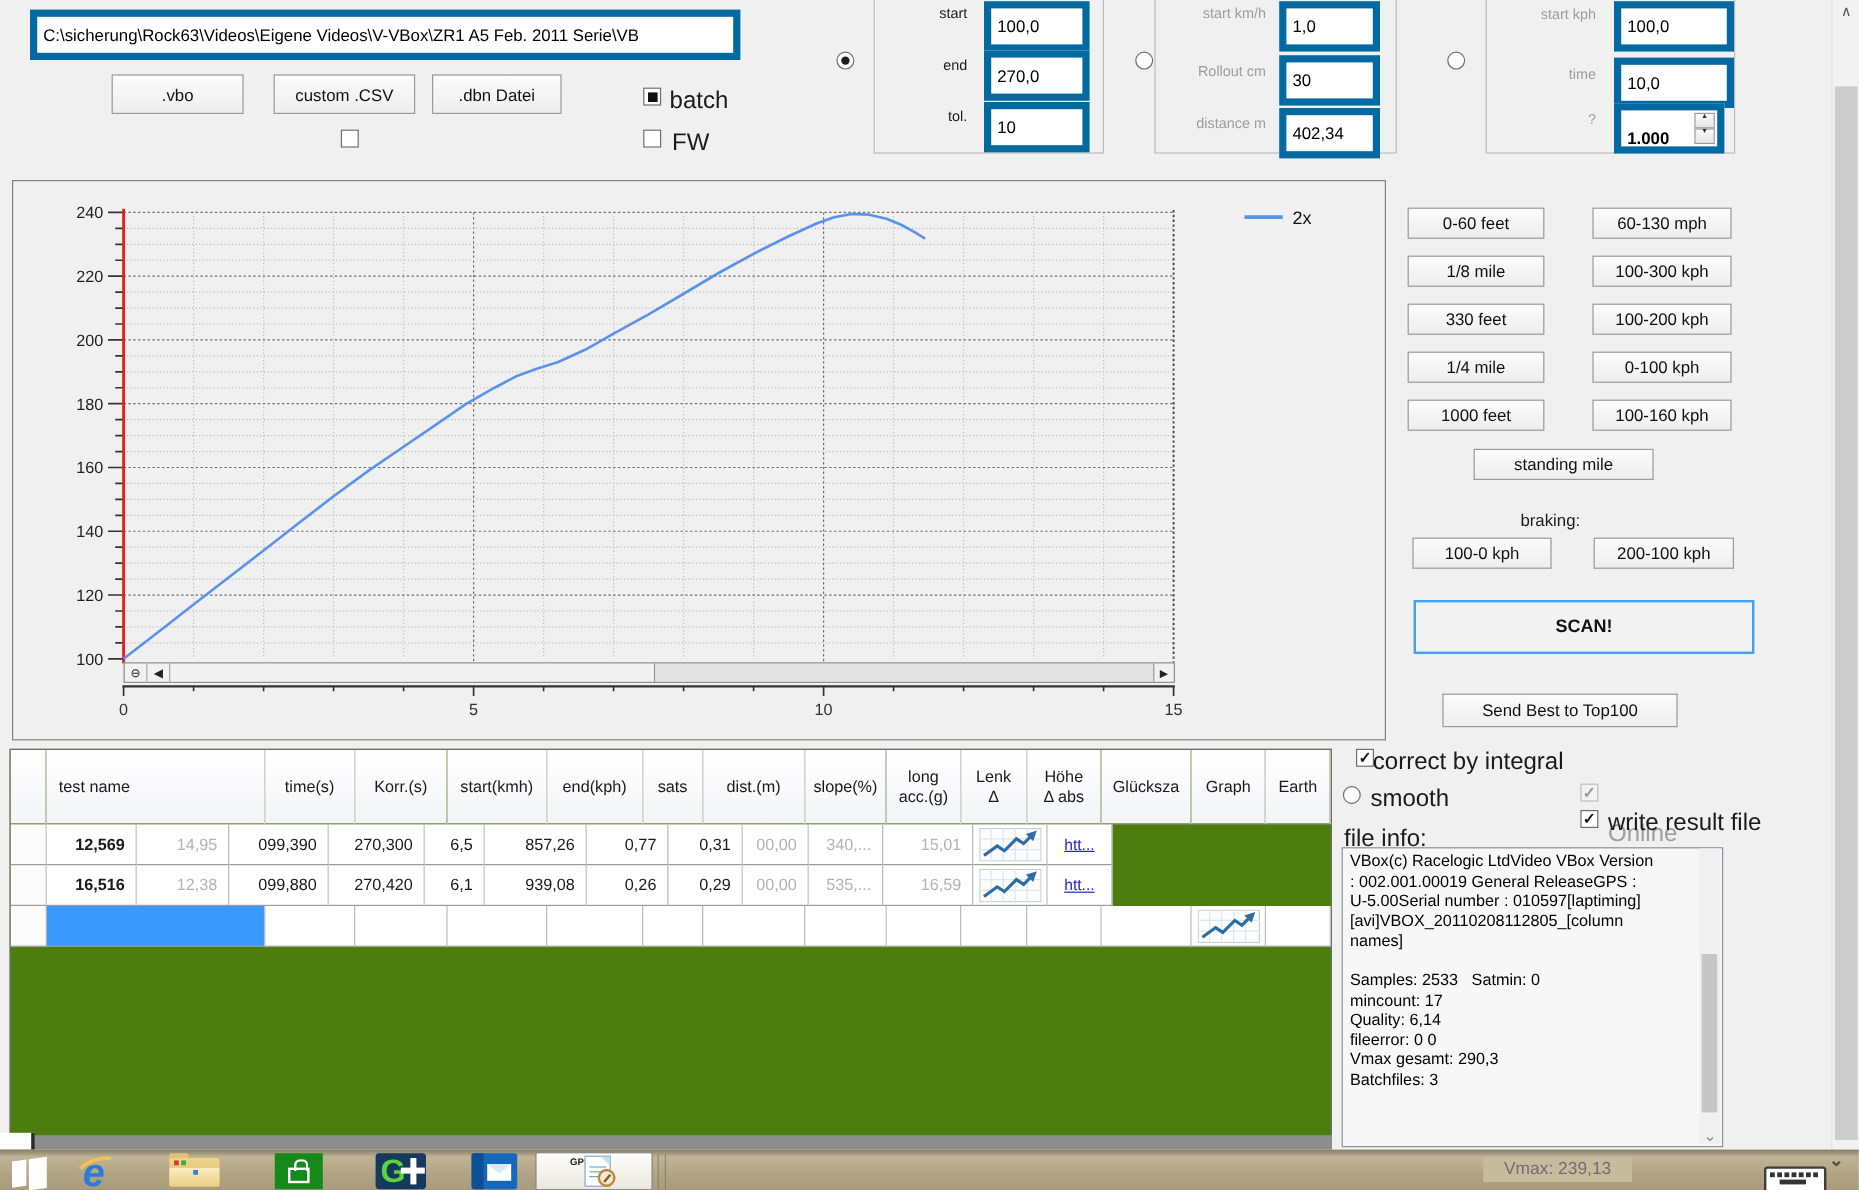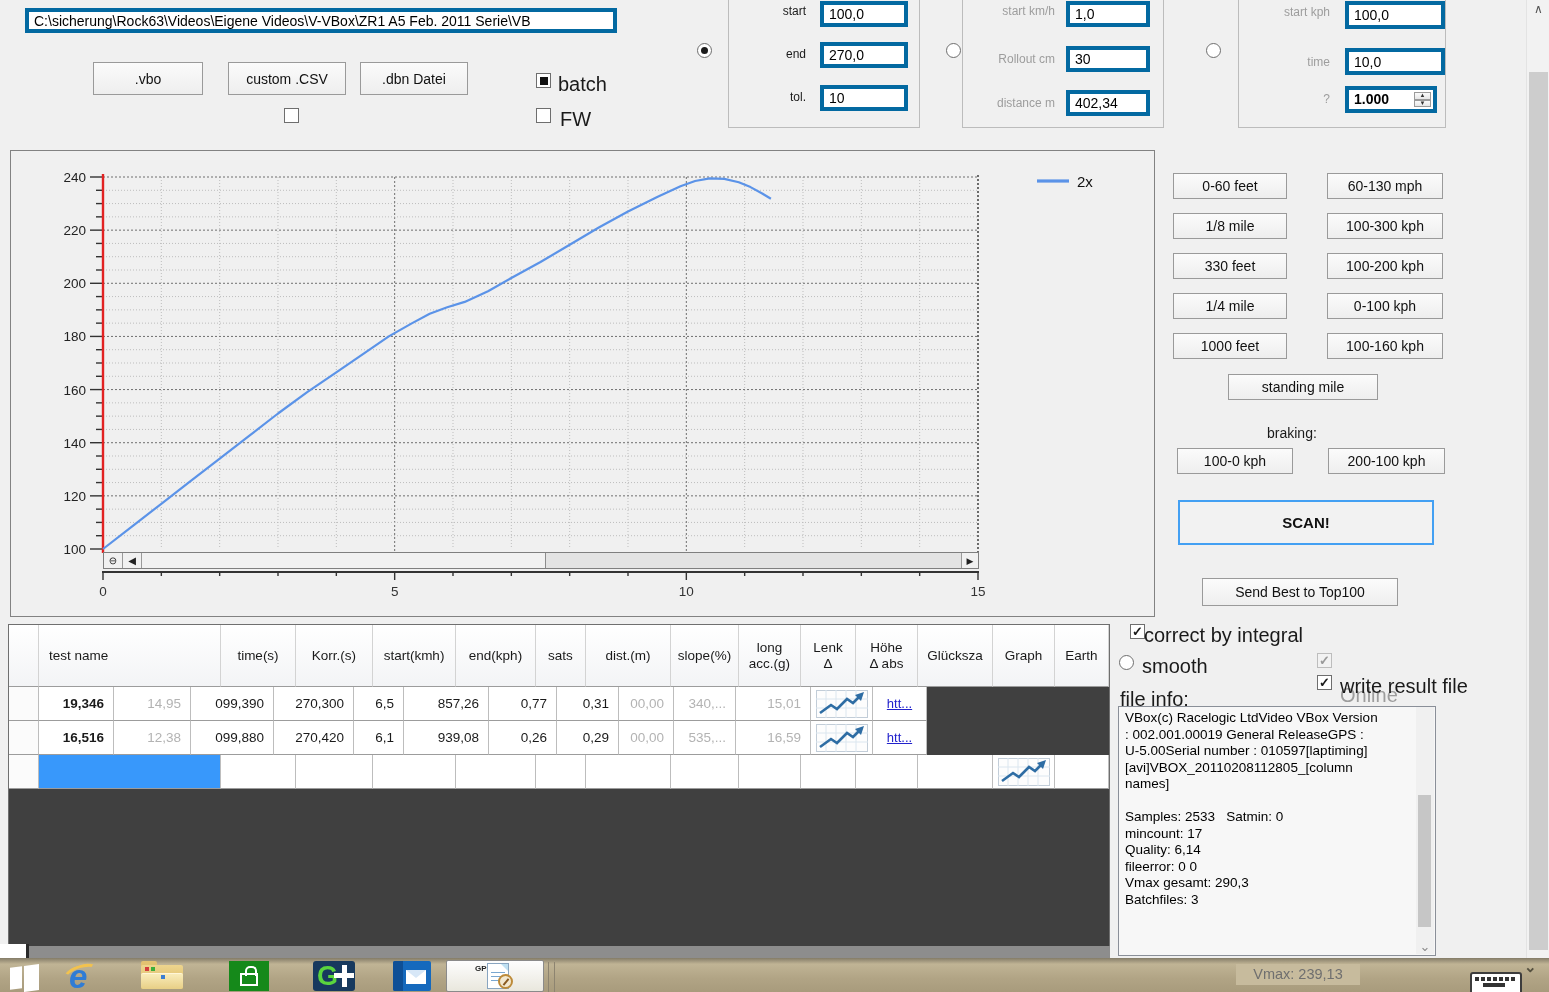--- a/index.html
+++ b/index.html
@@ -1,19 +1,19 @@
 <!DOCTYPE html>
 <html><head>
 <meta charset="utf-8">
 <style>
   * { margin:0; padding:0; box-sizing:border-box; }
   html,body { width:1549px; height:992px; overflow:hidden; background:#f0f0f0;
     font-family:"Liberation Sans", sans-serif; font-size:13px; color:#1a1a1a; }
   .abs { position:absolute; }
-  .txtbox { background:#fff; border:4px solid #0369a1; padding:1px 5px; font-size:14px;
+  .txtbox { background:#fff; border:6px solid #0369a1; padding:15px 5px; font-size:14px;
     font-family:"Liberation Sans",sans-serif; color:#000; }
   .btn { background:linear-gradient(#fbfbfb,#eeeeee); border:1px solid #9a9a9a;
     font-size:14px; color:#111; text-align:center; cursor:pointer;
     font-family:"Liberation Sans",sans-serif; display:flex; align-items:center; justify-content:center; }
   .groupbox { border:1px solid #bcbcbc; background:transparent; }
   .dimlabel { color:#9d9d9d; }
   .fldlabel { position:absolute; text-align:right; font-size:12px; }
   .chk { position:absolute; width:15px; height:15px; background:#fff; border:1px solid #6e6e6e;
     display:flex; align-items:center; justify-content:center; font-size:13px; font-weight:bold; }
   .chk.dis { border-color:#bdbdbd; background:#f2f2f2; color:#9a9a9a; }
@@ -32,21 +32,21 @@
   .csb-btn { width:19px; height:100%; background:#f1f1f1; border-right:1px solid #9a9a9a;
     display:flex; align-items:center; justify-content:center; font-size:10px; color:#222; }
   .csb-thumb { width:404px; height:100%; background:#f1f1f1; border-right:1px solid #8c8c8c; }
   .csb-track { flex:1; background:#e3e3e3; }
   .csb-right { width:17px; height:100%; background:#f1f1f1; border-left:1px solid #9a9a9a;
     display:flex; align-items:center; justify-content:center; font-size:9px; color:#222; }
   
   .sidebtn { position:absolute; height:26px; }
   #scan-button { border:2px solid #43a0f3; font-weight:bold; font-size:15px; background:#f2f2f2; }
   
-  #results-table { left:8px; top:624px; width:1102px; height:332px; background:#404040; border:1px solid #6f6f6f; }
+  #results-table { left:8px; top:624px; width:1102px; height:332px; background:#4d7c0f; border:1px solid #6f6f6f; }
   .tbl-hdr { display:flex; height:62px; }
   .tbl-hdr .hc { background:linear-gradient(#ffffff,#f3f4f6); border-right:1px solid #d3d3d3;
     border-bottom:1px solid #9c9c9c; display:flex; align-items:center; justify-content:center;
     font-size:13.5px; white-space:pre-line; text-align:center; line-height:16px; }
   .tbl-hdr .hc:first-child { justify-content:flex-start; }
   .tbl-hdr .hc.c1 { justify-content:flex-start; padding-left:10px; }
   .tbl-row { display:flex; height:34px; }
   .tbl-row .tc { background:#fff; border-right:1px solid #bdbdbd; border-bottom:1px solid #9c9c9c;
     font-size:13.5px; display:flex; align-items:center; justify-content:flex-end; padding-right:9px;
     overflow:hidden; white-space:nowrap; }
@@ -299,21 +299,21 @@
     <button class="abs btn sidebtn" style="left: 1327px; top: 173px; width: 116px;">60-130 mph</button>
     <button class="abs btn sidebtn" style="left: 1327px; top: 213px; width: 116px;">100-300 kph</button>
     <button class="abs btn sidebtn" style="left: 1327px; top: 253px; width: 116px;">100-200 kph</button>
     <button class="abs btn sidebtn" style="left: 1327px; top: 293px; width: 116px;">0-100 kph</button>
     <button class="abs btn sidebtn" style="left: 1327px; top: 333px; width: 116px;">100-160 kph</button>
     <button class="abs btn sidebtn" style="left: 1228px; top: 374px; width: 150px;">standing mile</button>
     <button class="abs btn sidebtn" style="left: 1177px; top: 448px; width: 116px;">100-0 kph</button>
     <button class="abs btn sidebtn" style="left: 1328px; top: 448px; width: 117px;">200-100 kph</button>
   </div>
 <span class="lbl" style="left:1267px; top:425px; font-size:14px;">braking:</span>
-<button class="abs btn" id="scan-button" style="left:1178px; top:500px; width:256px; height:45px;">SCAN!</button>
+<button class="abs btn" id="scan-button" style="left:1178px; top:500px; width:284px; height:45px;">SCAN!</button>
 <button class="abs btn" style="left:1202px; top:578px; width:196px; height:28px;">Send Best to Top100</button>
 
 <div class="abs" id="results-table">
     <div class="tbl-hdr">
       <div class="hc" style="width: 30px;"></div>
       <div class="hc c1" style="width: 182px;">test name</div>
       <div class="hc" style="width: 75px;">time(s)</div>
       <div class="hc" style="width: 77px;">Korr.(s)</div>
       <div class="hc" style="width: 83px;">start(kmh)</div>
       <div class="hc" style="width: 80px;">end(kph)</div>
@@ -325,21 +325,21 @@
       <div class="hc" style="width: 55px;">Lenk
 Δ</div>
       <div class="hc" style="width: 62px;">Höhe
 Δ abs</div>
       <div class="hc" style="width: 75px;">Glücksza</div>
       <div class="hc" style="width: 62px;">Graph</div>
       <div class="hc" style="width: 54px;">Earth</div>
     </div>
     <div class="tbl-row">
       <div class="tc kind-rowheader" style="width: 30px;"></div>
-      <div class="tc kind-bold" style="width: 75px;">19,346</div>
+      <div class="tc kind-bold" style="width: 75px;">12,569</div>
       <div class="tc kind-dim" style="width: 77px;">14,95</div>
       <div class="tc kind-text" style="width: 83px;">099,390</div>
       <div class="tc kind-text" style="width: 80px;">270,300</div>
       <div class="tc kind-text" style="width: 50px;">6,5</div>
       <div class="tc kind-text" style="width: 85px;">857,26</div>
       <div class="tc kind-text" style="width: 68px;">0,77</div>
       <div class="tc kind-text" style="width: 62px;">0,31</div>
       <div class="tc kind-dim" style="width: 55px;">00,00</div>
       <div class="tc kind-dim" style="width: 62px;">340,...</div>
       <div class="tc kind-dim" style="width: 75px;">15,01</div>

